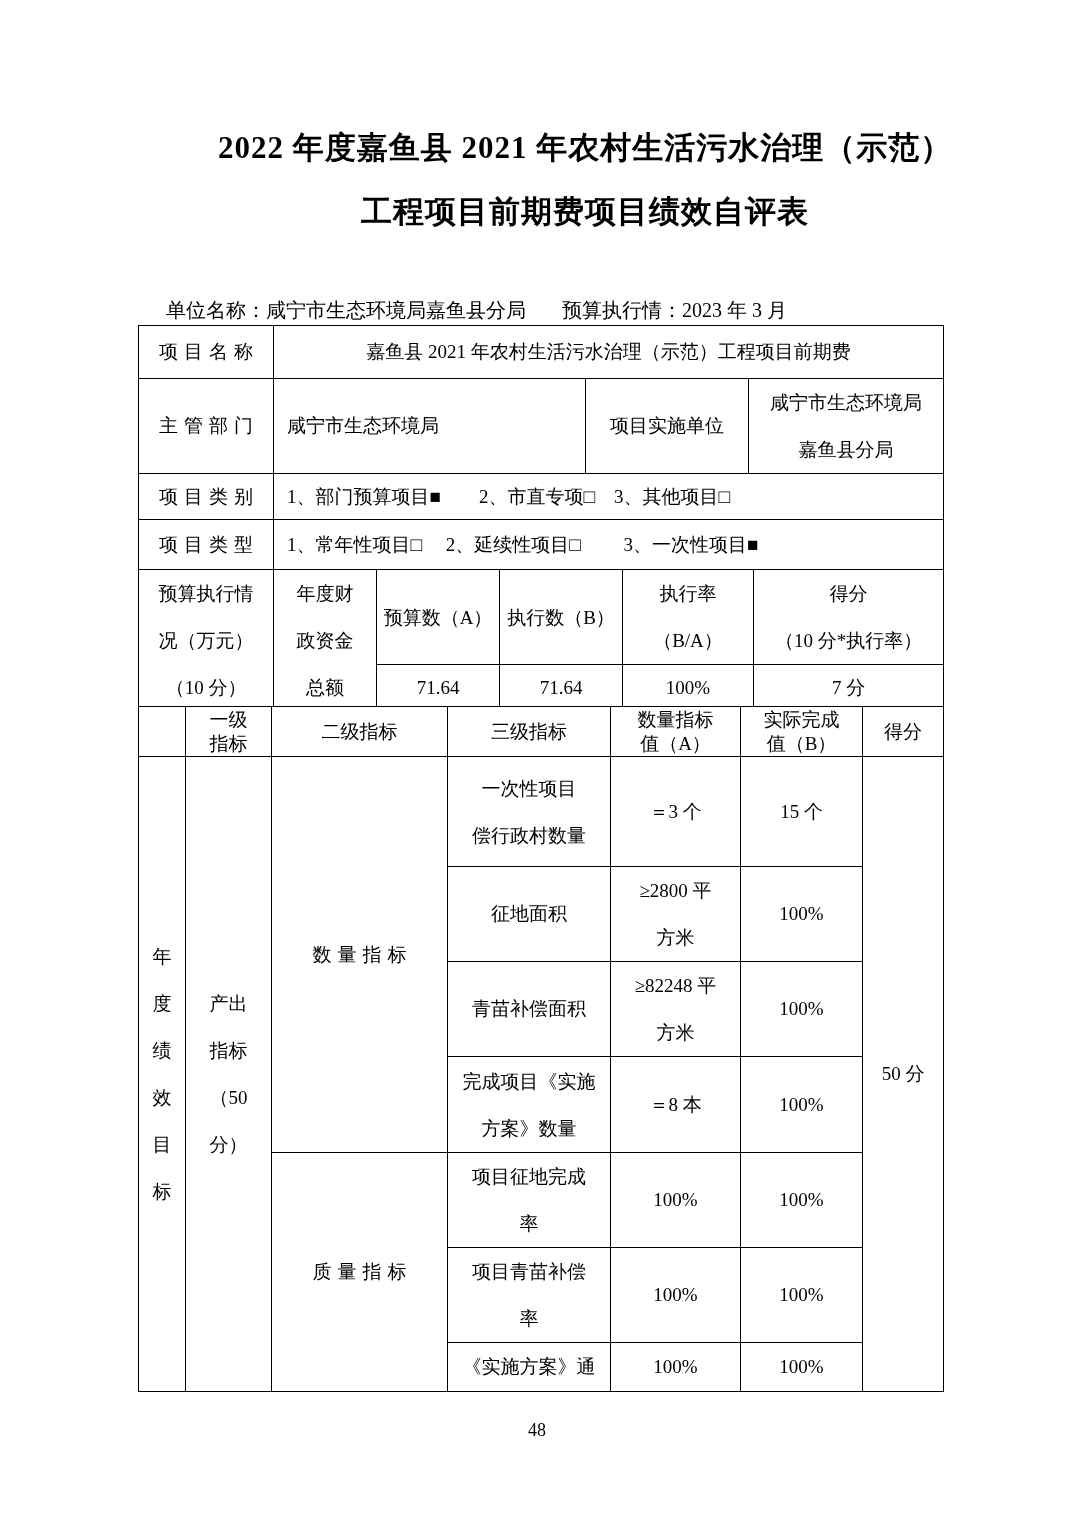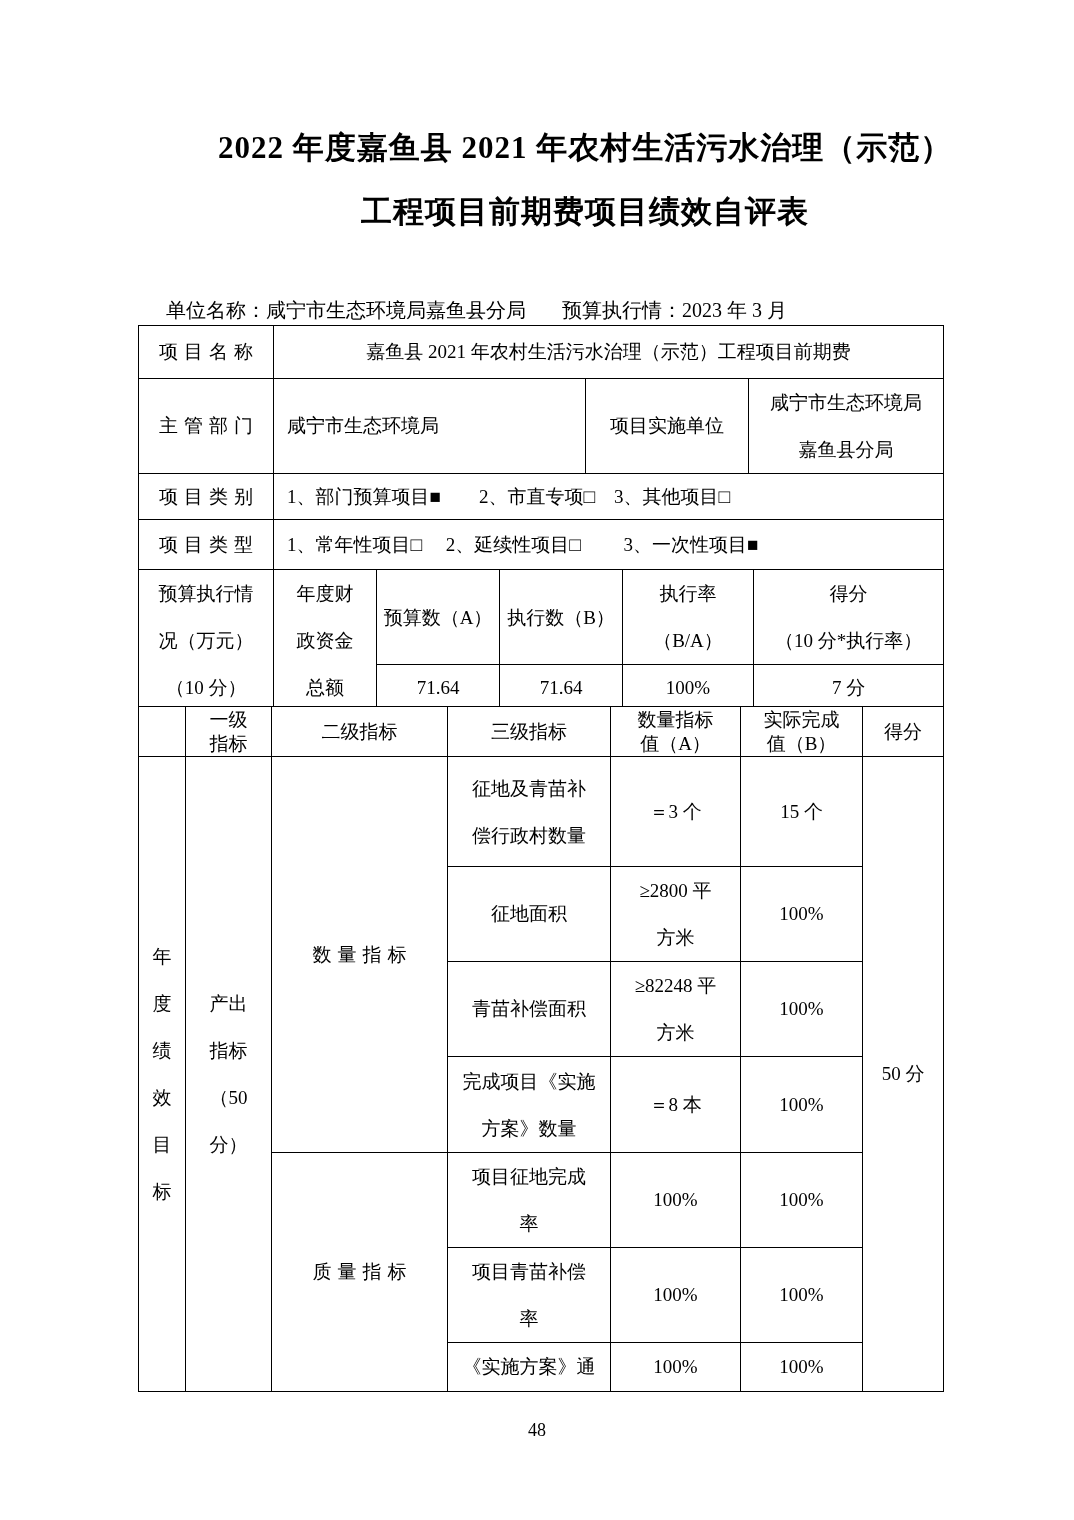--- a/index.html
+++ b/index.html
@@ -125,21 +125,21 @@
 度
 绩
 效
 目
 标</td>
       <td rowspan="7" class="pre loose">产出
 指标
 （50
 分）</td>
       <td rowspan="4" class="label">数量指标</td>
-      <td class="pre loose">征地及青苗补
+      <td class="pre loose">一次性项目
 偿行政村数量</td>
       <td>＝3 个</td>
       <td>15 个</td>
       <td rowspan="7">50 分</td>
     </tr>
     <tr style="height:78px">
       <td>征地面积</td>
       <td class="pre loose">≥2800 平
 方米</td>
       <td>100%</td>

